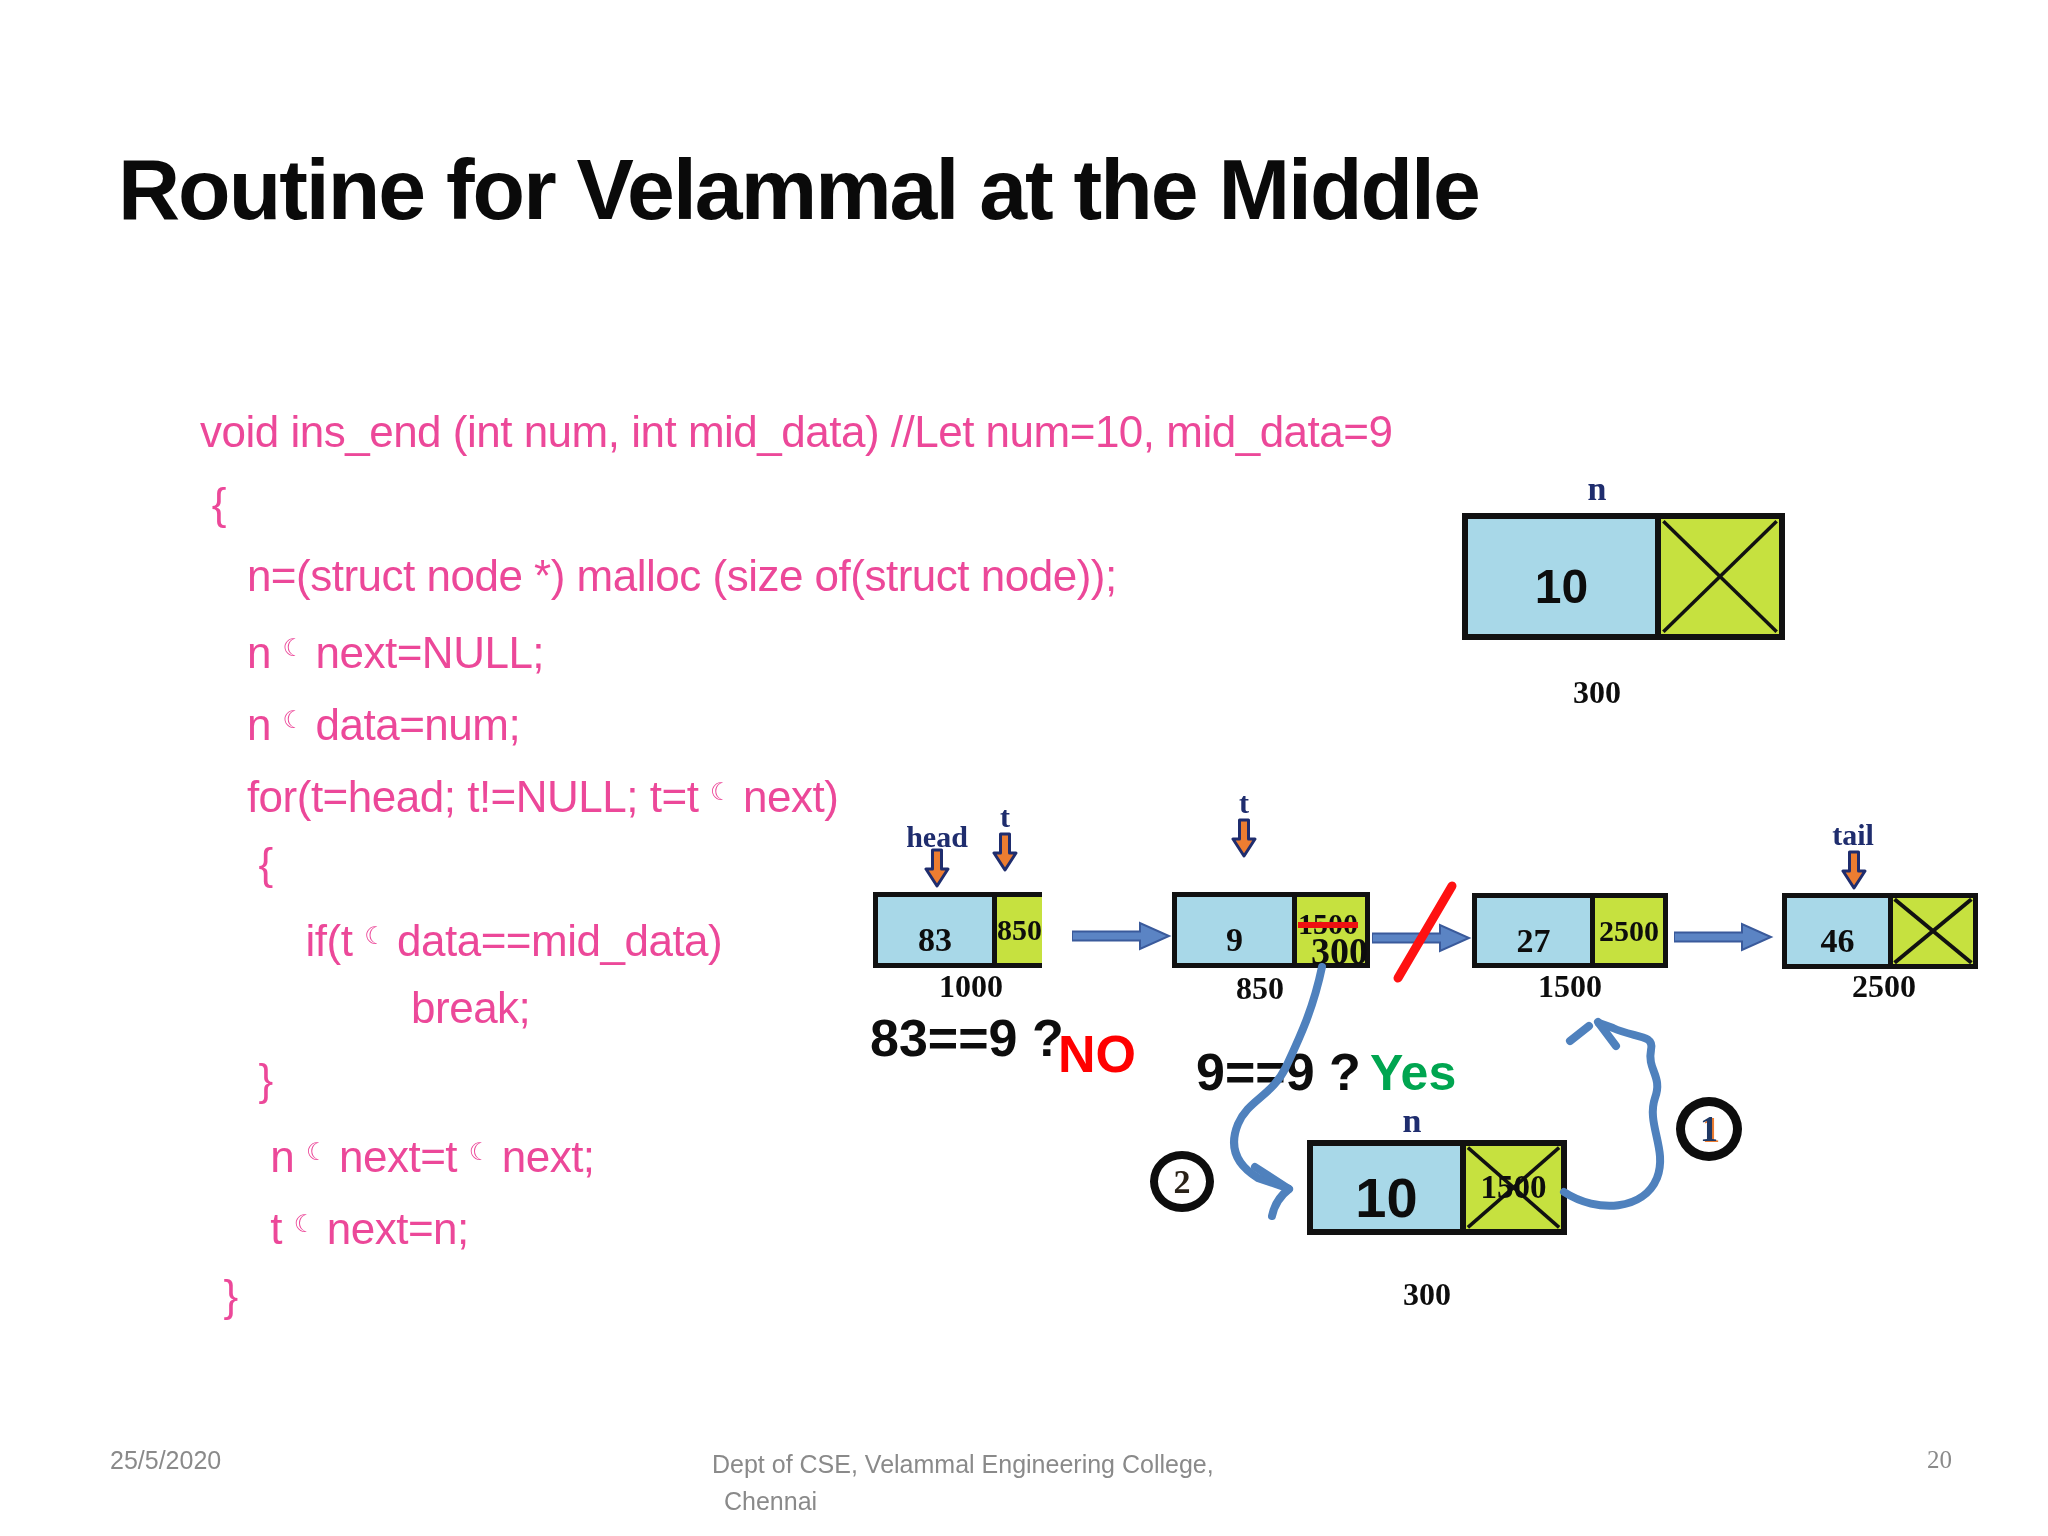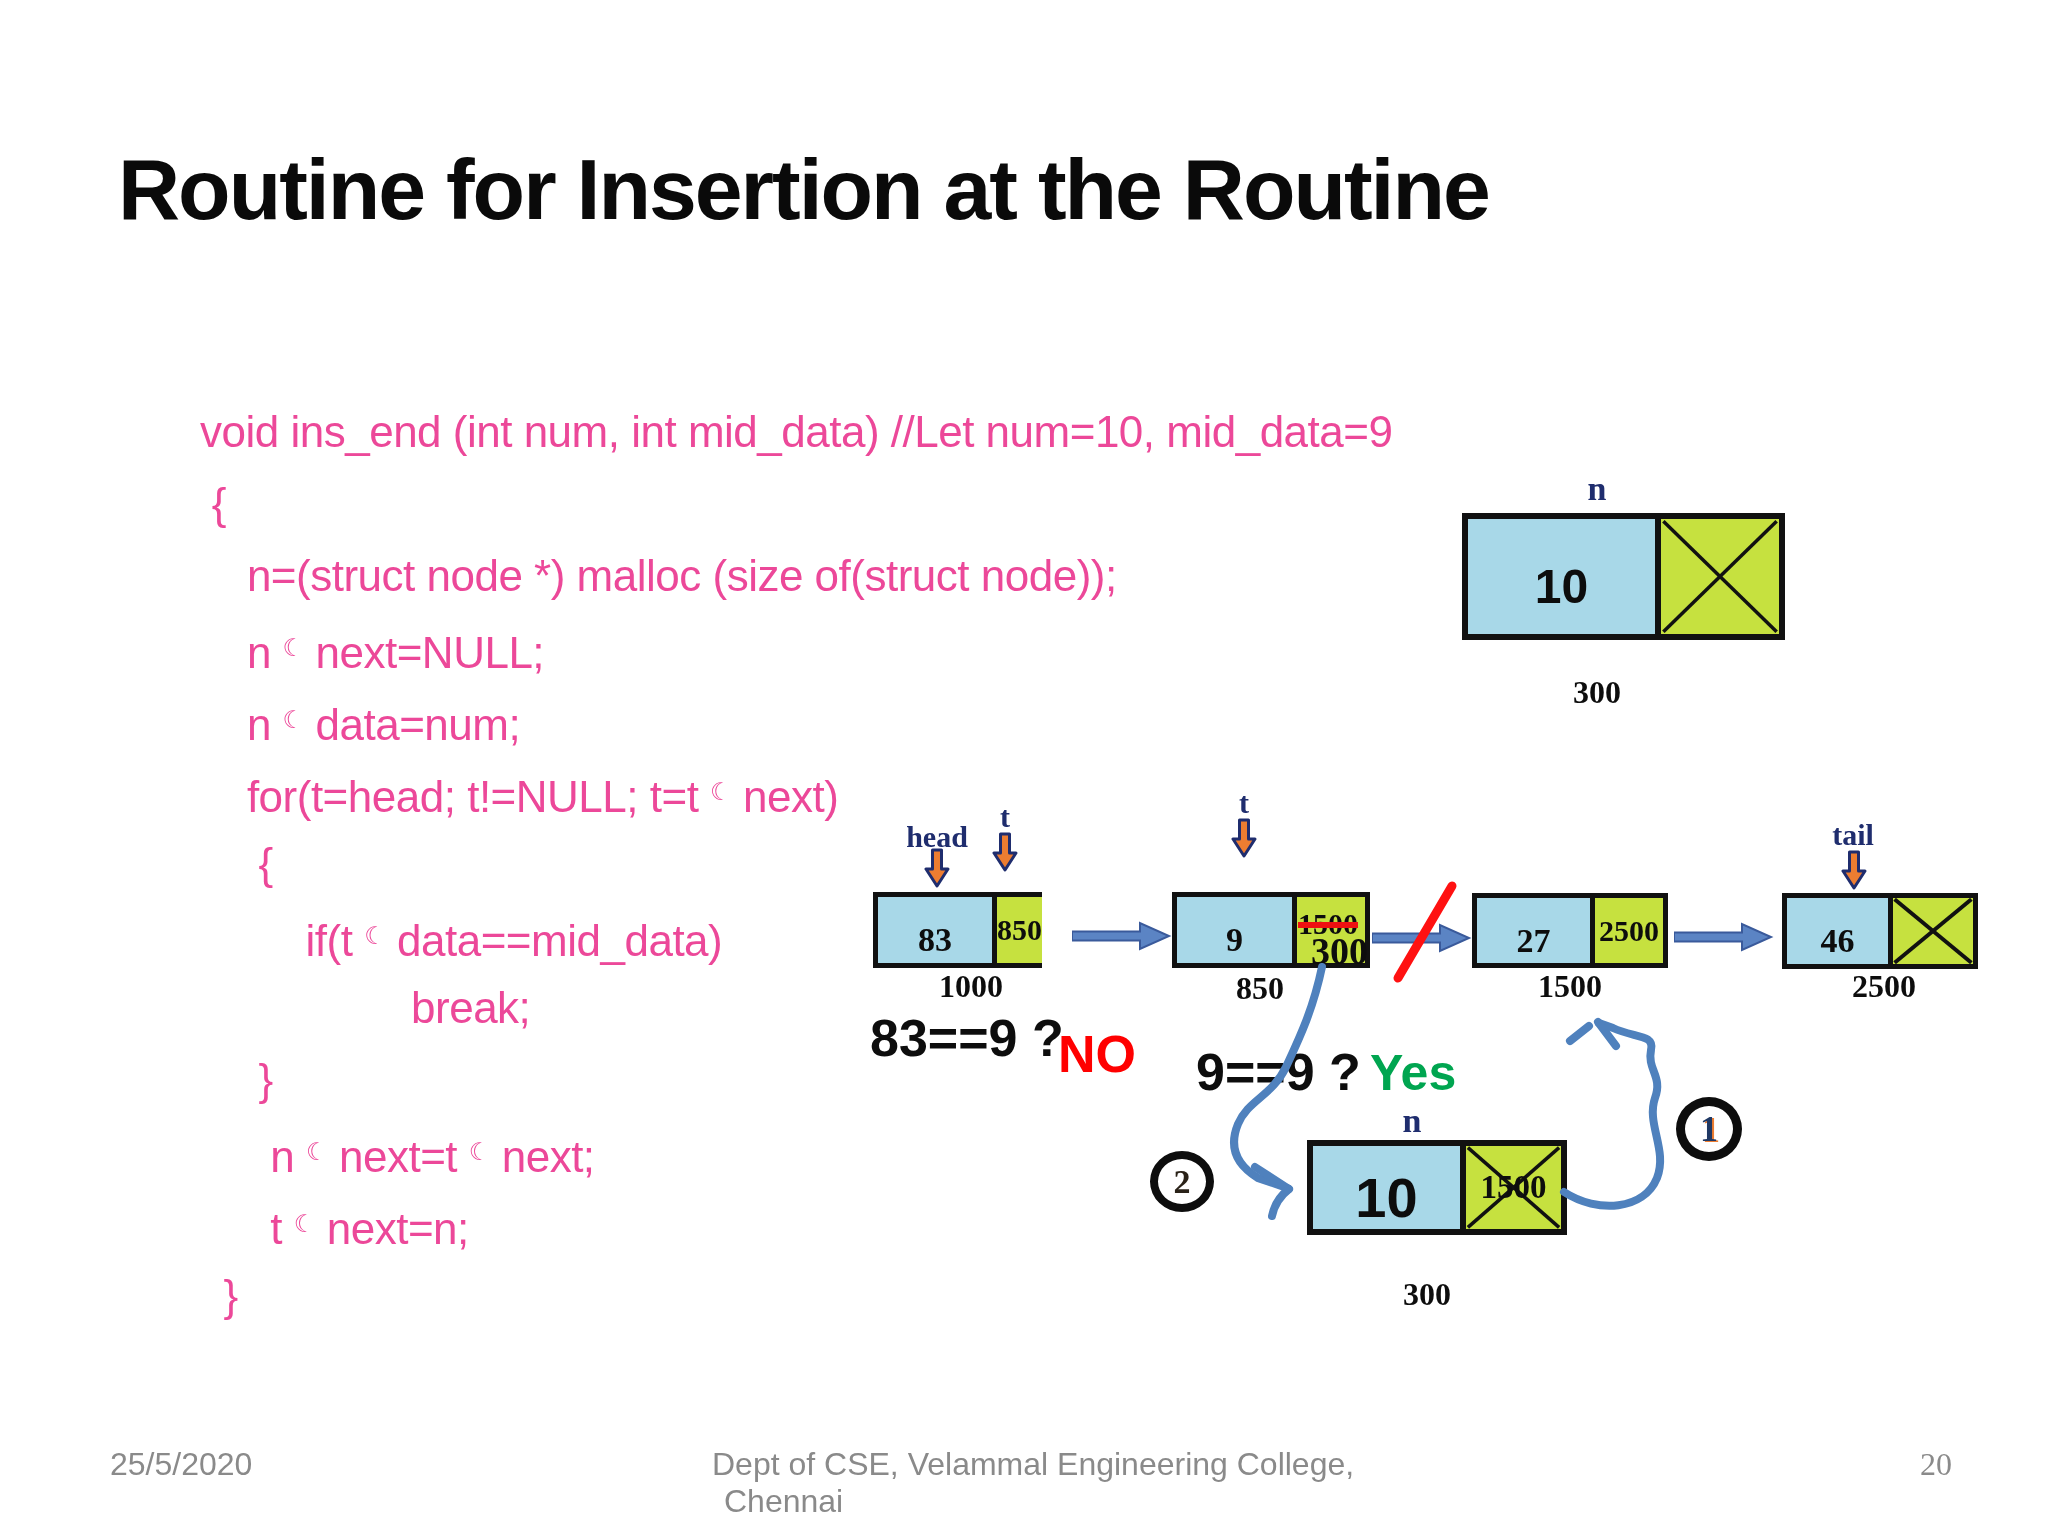--- a/index.html
+++ b/index.html
@@ -29,28 +29,28 @@
   .no{color:#ff0000;}
   .yes{color:#00a550;}
   .struck{position:absolute;left:1px;top:10px;font-size:30px;text-decoration:line-through;text-decoration-color:#ee1111;text-decoration-thickness:6px;}
   .over300{position:absolute;right:-3px;top:32px;font-size:38px;}
   
   .circle{position:absolute;border-radius:50%;display:flex;align-items:center;justify-content:center;
           border:8px solid #0d0d0d;font-family:"Liberation Serif","DejaVu Serif",serif;font-weight:bold;}
   .harrow path{fill:#5b84c4;stroke:#3a5a9b;stroke-width:2;}
   .darrow path{fill:#ed7d31;stroke:#1f2d6e;stroke-width:3;stroke-linejoin:round;}
   
-  .footer{color:#8a8a8a;font-size:32px;}
+  .footer{color:#8a8a8a;font-size:25px;}
   .fc2{padding-left:12px;}
   svg.overlay{position:absolute;left:0;top:0;pointer-events:none;}
 </style>
 </head>
 <body>
 
-<div class="abs title">Routine for Insertion at the Routine</div>
+<div class="abs title">Routine for Velammal at the Middle</div>
 
 <div class="abs code">
   <div class="code-line">void ins_end (int num, int mid_data) //Let num=10, mid_data=9</div>
   <div class="code-line"> {</div>
   <div class="code-line">    n=(struct node *) malloc (size of(struct node));</div>
   <div class="code-line">    n <span class="arrow-op">☾</span> next=NULL;</div>
   <div class="code-line">    n <span class="arrow-op">☾</span> data=num;</div>
   <div class="code-line">    for(t=head; t!=NULL; t=t <span class="arrow-op">☾</span> next)</div>
   <div class="code-line">     {</div>
   <div class="code-line">         if(t <span class="arrow-op">☾</span> data==mid_data)</div>

